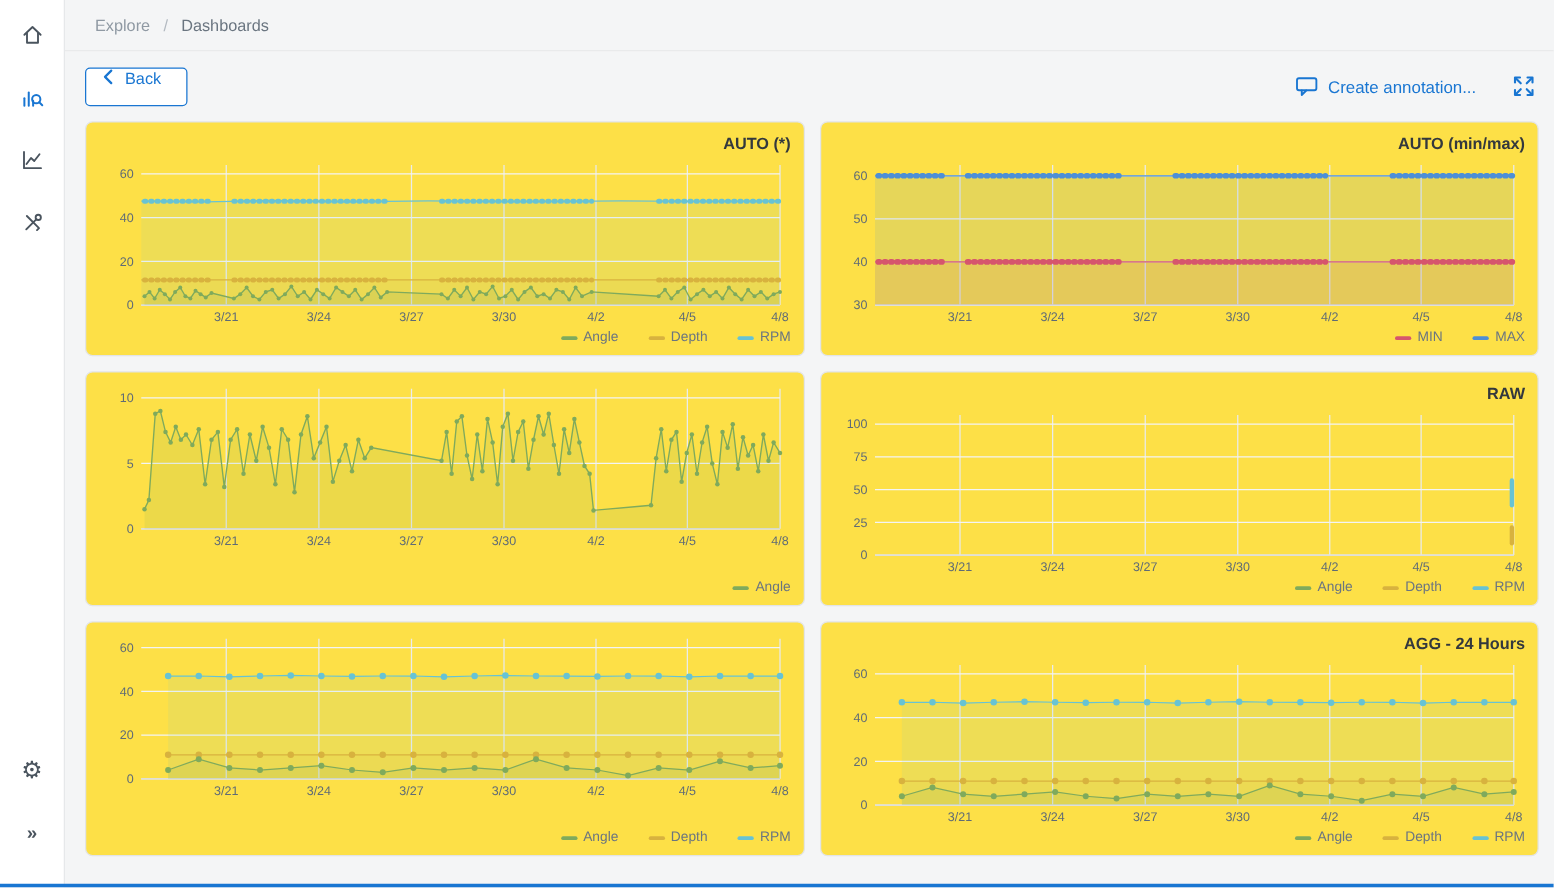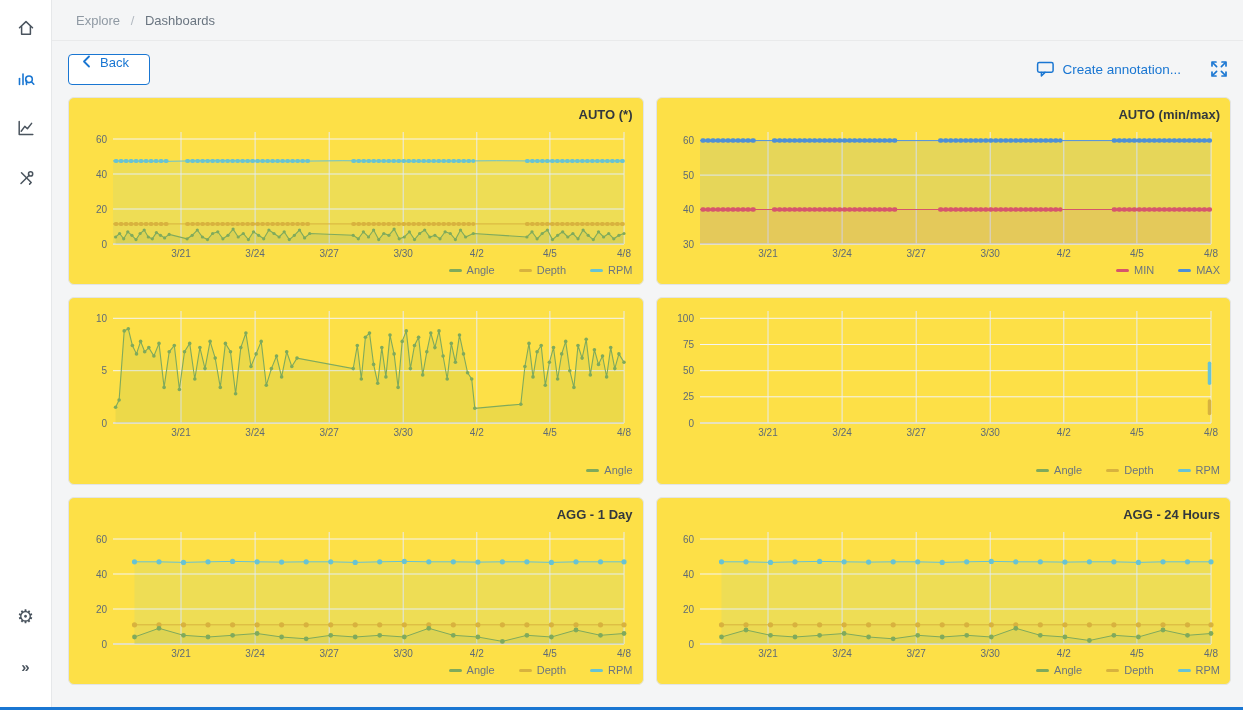--- a/index.html
+++ b/index.html
@@ -435,20 +435,21 @@
             <circle cx="545.0" cy="57.3" r="1.8" fill="#7faa5c"></circle>
           </svg></div>
       <div class="legend">
           <span class="lg-item">
             <span class="lg-mark" style="background:#7faa5c"></span>
             <span>Angle</span>
           </span>
         </div>
     </div>
     <div class="panel">
+      <div class="panel-title">RAW</div>
       <div class="chart"><svg width="554" height="134">
             <line x1="102.0" y1="6" x2="102.0" y2="118" stroke="#e9ebed"></line>
             <line x1="176.1" y1="6" x2="176.1" y2="118" stroke="#e9ebed"></line>
             <line x1="250.2" y1="6" x2="250.2" y2="118" stroke="#e9ebed"></line>
             <line x1="324.2" y1="6" x2="324.2" y2="118" stroke="#e9ebed"></line>
             <line x1="397.8" y1="6" x2="397.8" y2="118" stroke="#e9ebed"></line>
             <line x1="470.9" y1="6" x2="470.9" y2="118" stroke="#e9ebed"></line>
             <line x1="545.0" y1="6" x2="545.0" y2="118" stroke="#e9ebed"></line>
             <line x1="34" y1="118.0" x2="545" y2="118.0" stroke="#f3f4f5"></line>
             <line x1="34" y1="91.8" x2="545" y2="91.8" stroke="#f3f4f5"></line>
@@ -480,21 +481,20 @@
             <span class="lg-mark" style="background:#d8b23e"></span>
             <span>Depth</span>
           </span>
           <span class="lg-item">
             <span class="lg-mark" style="background:#67c3d4"></span>
             <span>RPM</span>
           </span>
         </div>
     </div>
     <div class="panel">
-      <div class="panel-title">AGG - 1 Day</div>
       <div class="chart"><svg width="554" height="134">
             <line x1="102.0" y1="6" x2="102.0" y2="118" stroke="#e9ebed"></line>
             <line x1="176.1" y1="6" x2="176.1" y2="118" stroke="#e9ebed"></line>
             <line x1="250.2" y1="6" x2="250.2" y2="118" stroke="#e9ebed"></line>
             <line x1="324.2" y1="6" x2="324.2" y2="118" stroke="#e9ebed"></line>
             <line x1="397.8" y1="6" x2="397.8" y2="118" stroke="#e9ebed"></line>
             <line x1="470.9" y1="6" x2="470.9" y2="118" stroke="#e9ebed"></line>
             <line x1="545.0" y1="6" x2="545.0" y2="118" stroke="#e9ebed"></line>
             <line x1="34" y1="118.0" x2="545" y2="118.0" stroke="#f3f4f5"></line>
             <line x1="34" y1="83.0" x2="545" y2="83.0" stroke="#f3f4f5"></line>

